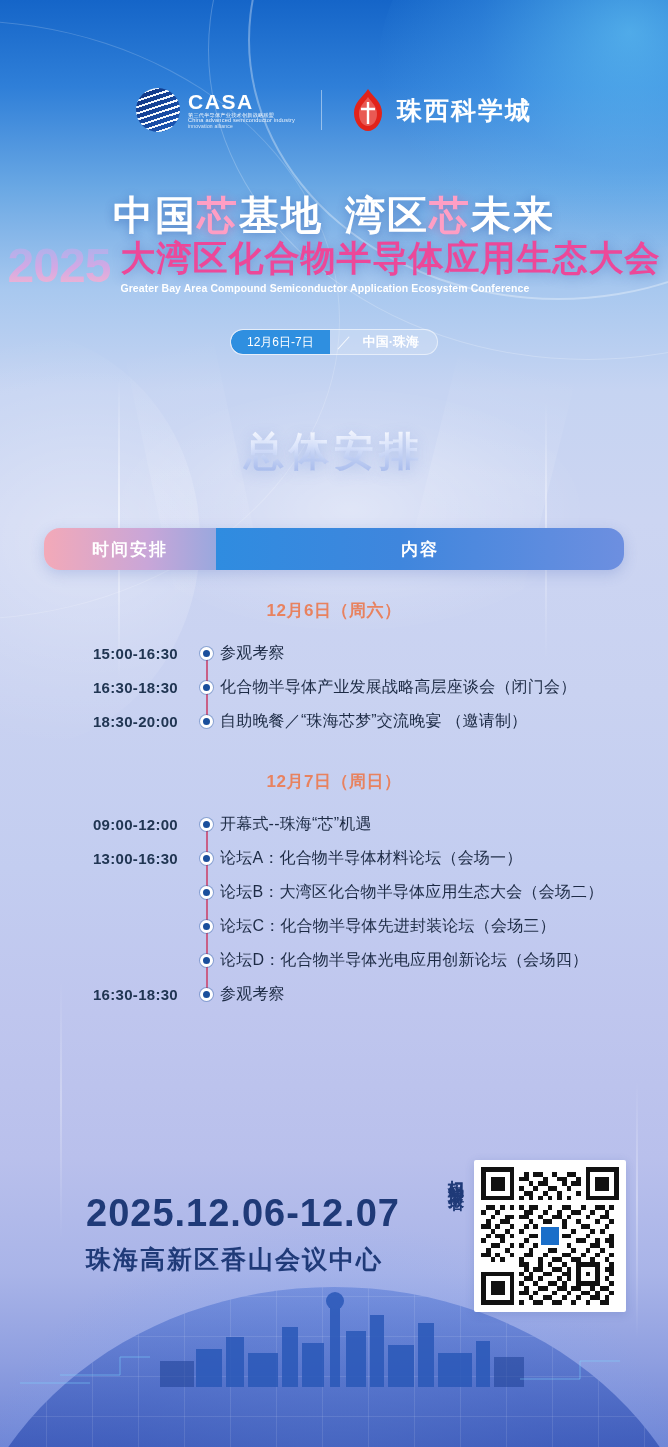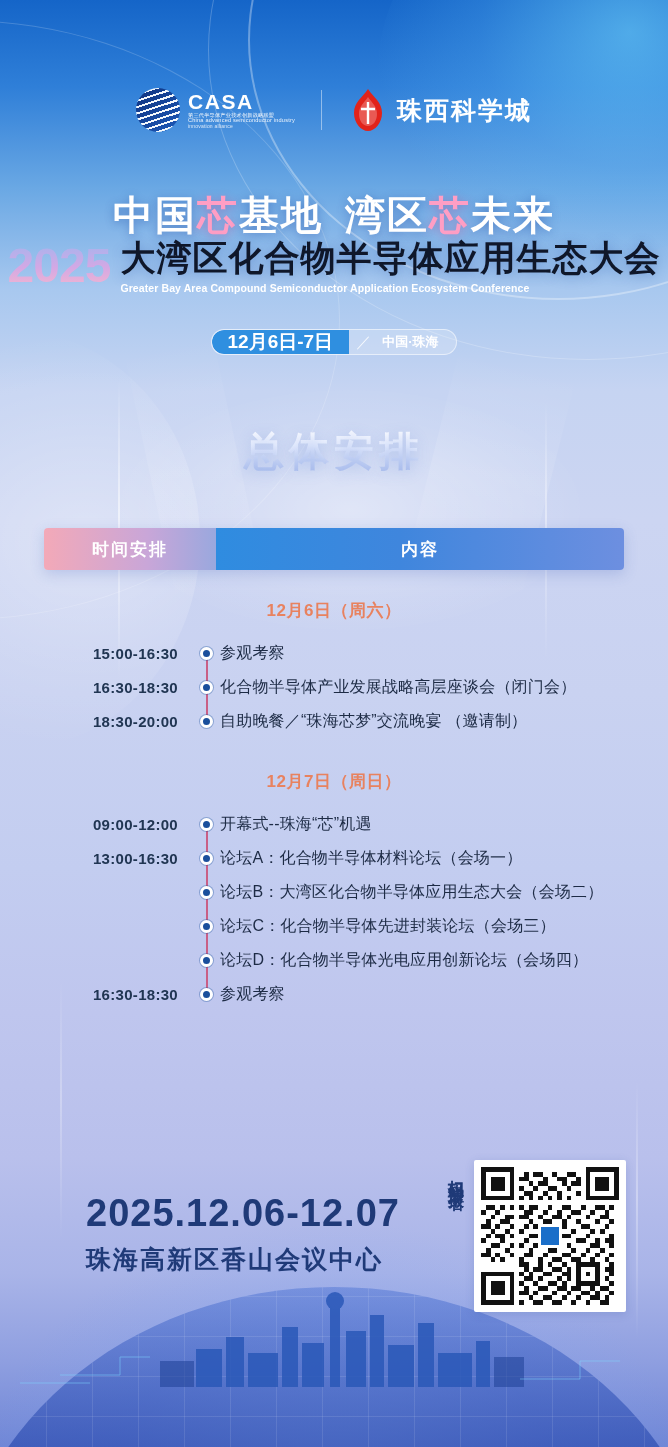--- a/index.html
+++ b/index.html
@@ -130,59 +130,59 @@
     position: absolute; top: 240px; width: 100%;
     display: flex; align-items: flex-start; justify-content: center; gap: 10px;
   }
   .year {
     font-size: 48px; font-weight: 800; letter-spacing: -1px; line-height: 1;
     background: linear-gradient(180deg, #9fb6ef 0%, #d4a8e4 55%, #f3b6cf 100%);
     -webkit-background-clip: text; background-clip: text; color: transparent;
     padding-top: 2px;
   }
   .title-main {
-    color: #0f172a; font-size: 35px; font-weight: 800; letter-spacing: 1px; line-height: 1.05;
+    color: #ec4899; font-size: 35px; font-weight: 800; letter-spacing: 1px; line-height: 1.05;
     text-shadow: 0 2px 12px rgba(30,70,160,0.35);
   }
   .title-en {
     color: #ffffff; font-size: 10.5px; font-weight: 700; letter-spacing: 0.1px;
     margin-top: 5px; white-space: nowrap;
   }
 
   .meta-row {
     position: absolute; top: 329px; width: 100%;
     display: flex; justify-content: center;
   }
   .meta-pill {
     display: flex; align-items: center; height: 26px;
     border-radius: 13px; overflow: hidden;
     background: rgba(255,255,255,0.20);
     border: 1px solid rgba(255,255,255,0.55);
   }
   .meta-date {
     background: #2f8fe0; color: #ffffff;
-    font-size: 19px; font-weight: 700; padding: 0 16px; height: 100%;
+    font-size: 12px; font-weight: 400; padding: 0 16px; height: 100%;
     display: flex; align-items: center; border-radius: 13px 0 0 13px;
   }
   .meta-slash { color: #ffffff; font-size: 15px; padding: 0 7px; opacity: .9; }
   .meta-place { color: #ffffff; font-size: 13px; font-weight: 600; padding: 0 18px 0 4px; }
 
   
   .section-title {
     position: absolute; top: 424px; width: 100%; text-align: center;
     font-size: 40px; font-weight: 800; letter-spacing: 5px;
     background: linear-gradient(180deg, #ffffff 0%, #eaf0ff 40%, #9fb4ea 100%);
     -webkit-background-clip: text; background-clip: text; color: transparent;
     text-shadow: 0 3px 14px rgba(80,120,210,0.25);
   }
 
   
   .table-wrap { position: absolute; top: 528px; left: 44px; width: 580px; }
   .table-head {
-    display: flex; height: 42px; border-radius: 4px; overflow: hidden;
+    display: flex; height: 42px; border-radius: 16px; overflow: hidden;
     box-shadow: 0 4px 14px rgba(60,90,180,0.22);
   }
   .th-time {
     width: 172px; display: flex; align-items: center; justify-content: center;
     background: linear-gradient(90deg, #f3a9b8 0%, #c9a6d8 60%, #9aa8de 100%);
     color: #ffffff; font-size: 17px; font-weight: 700; letter-spacing: 2px;
   }
   .th-content {
     flex: 1; display: flex; align-items: center; justify-content: center;
     background: linear-gradient(90deg, #2f8ce0 0%, #3f86dd 45%, #6d8fe0 100%);

